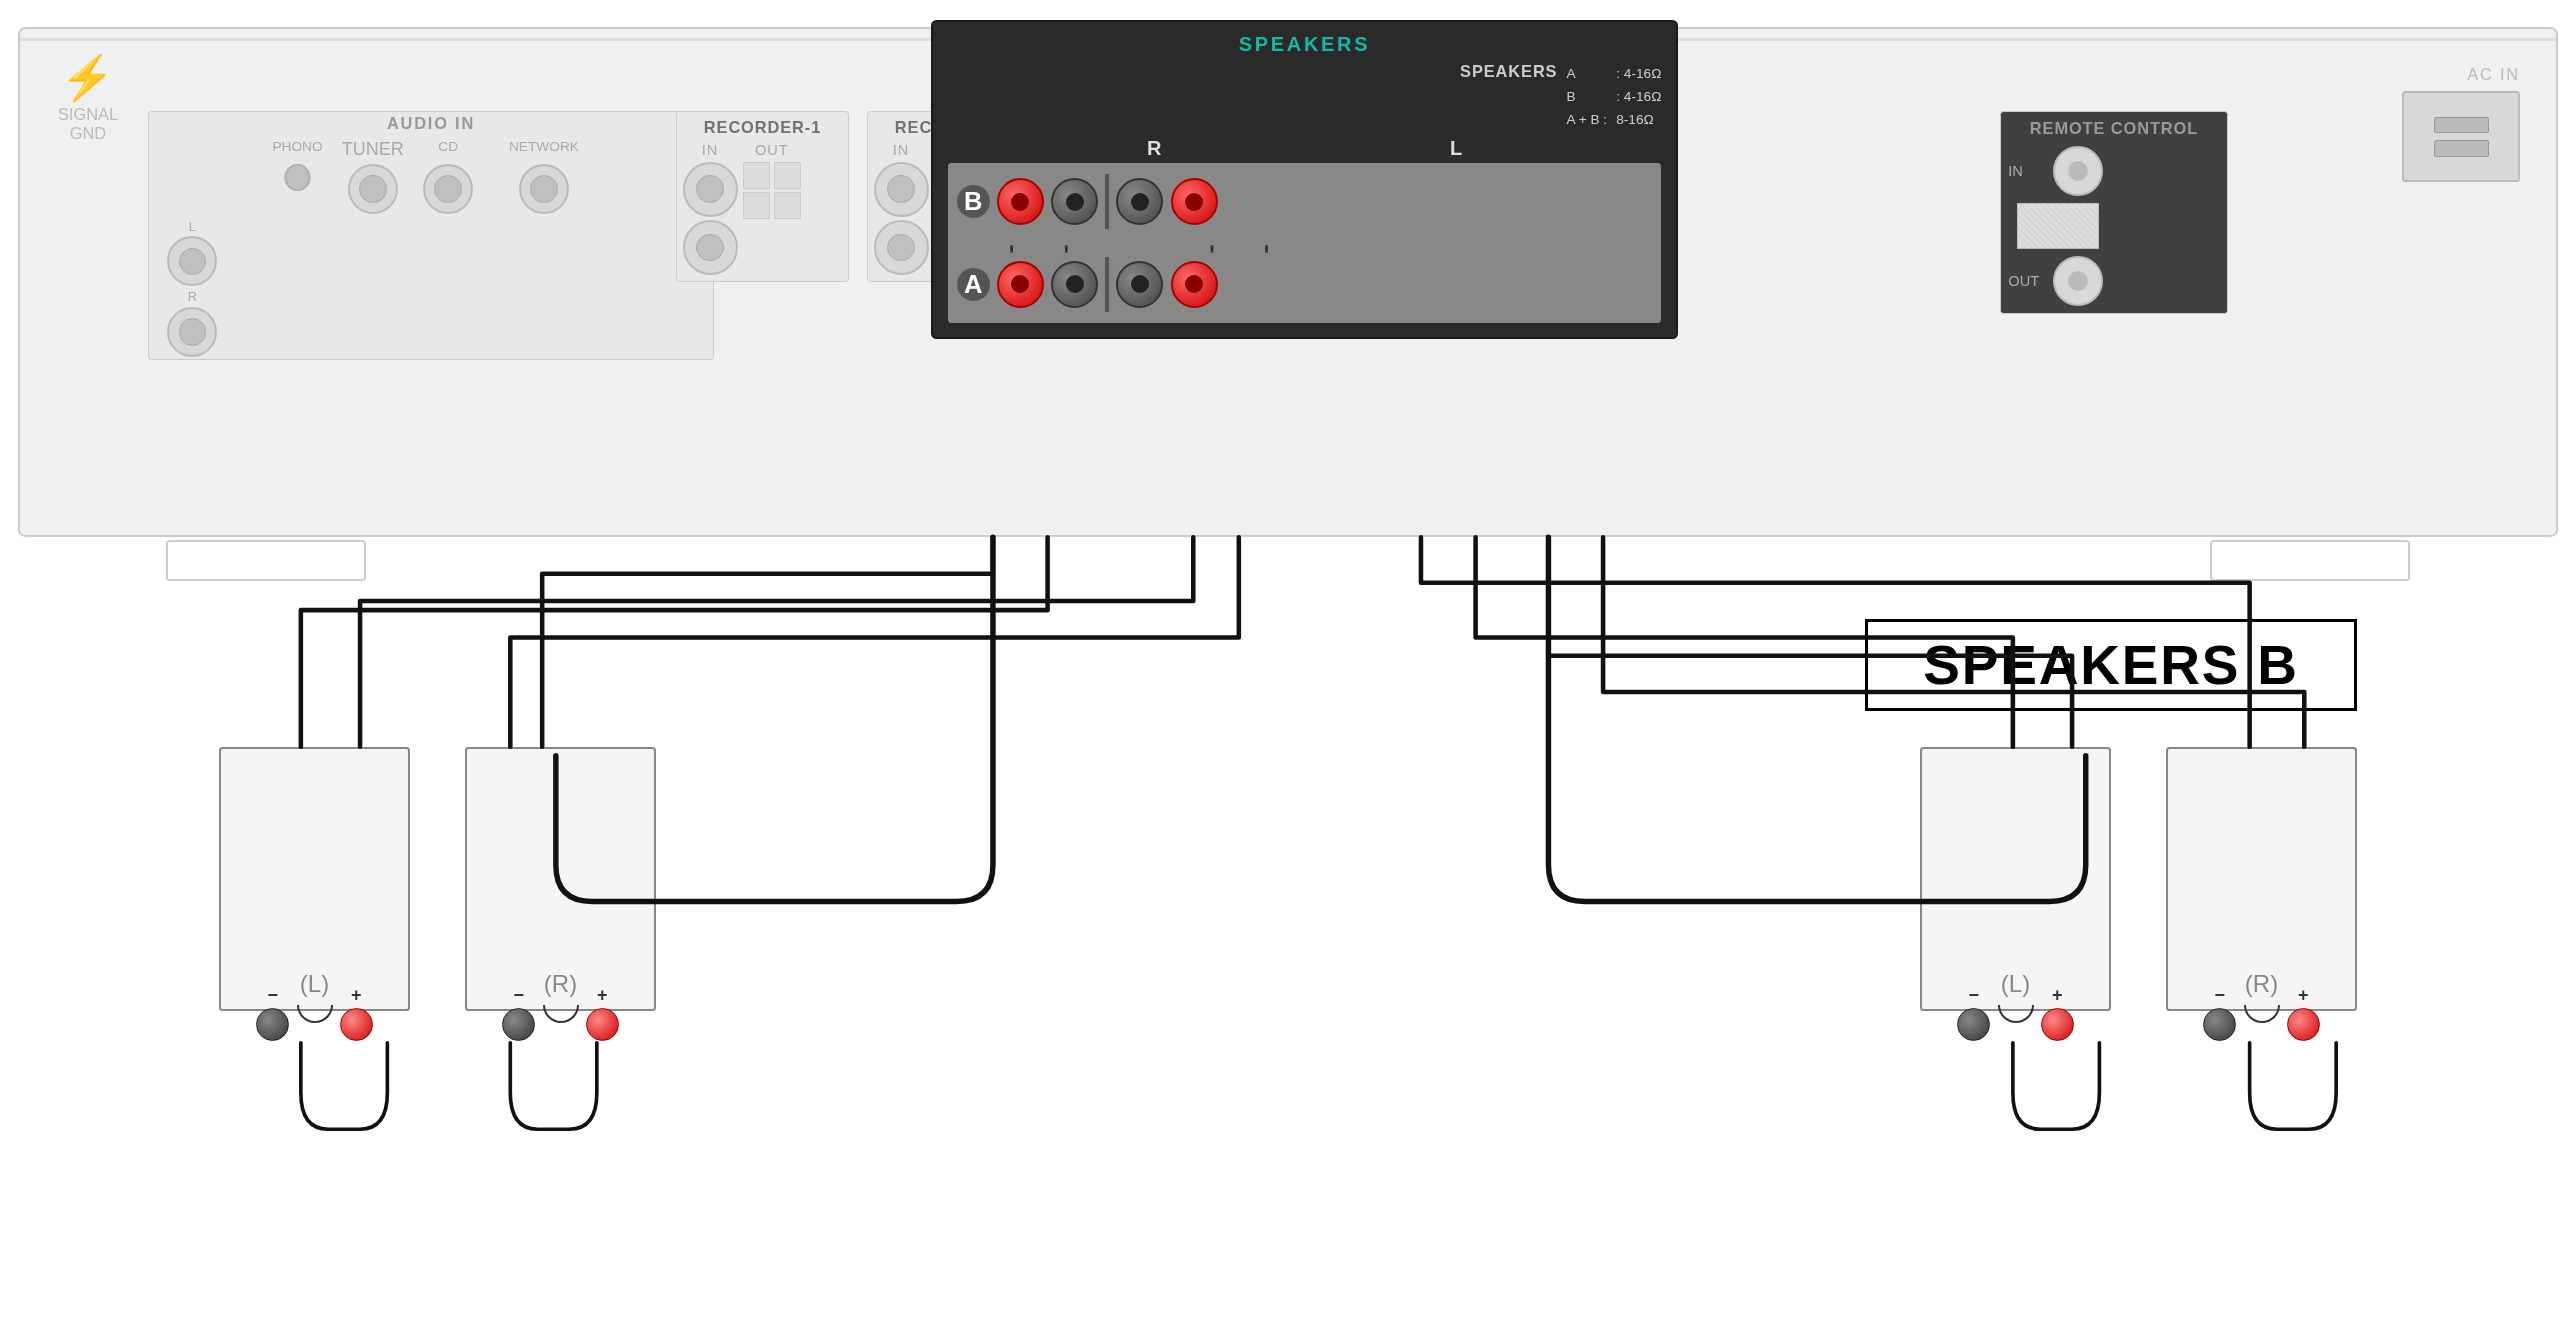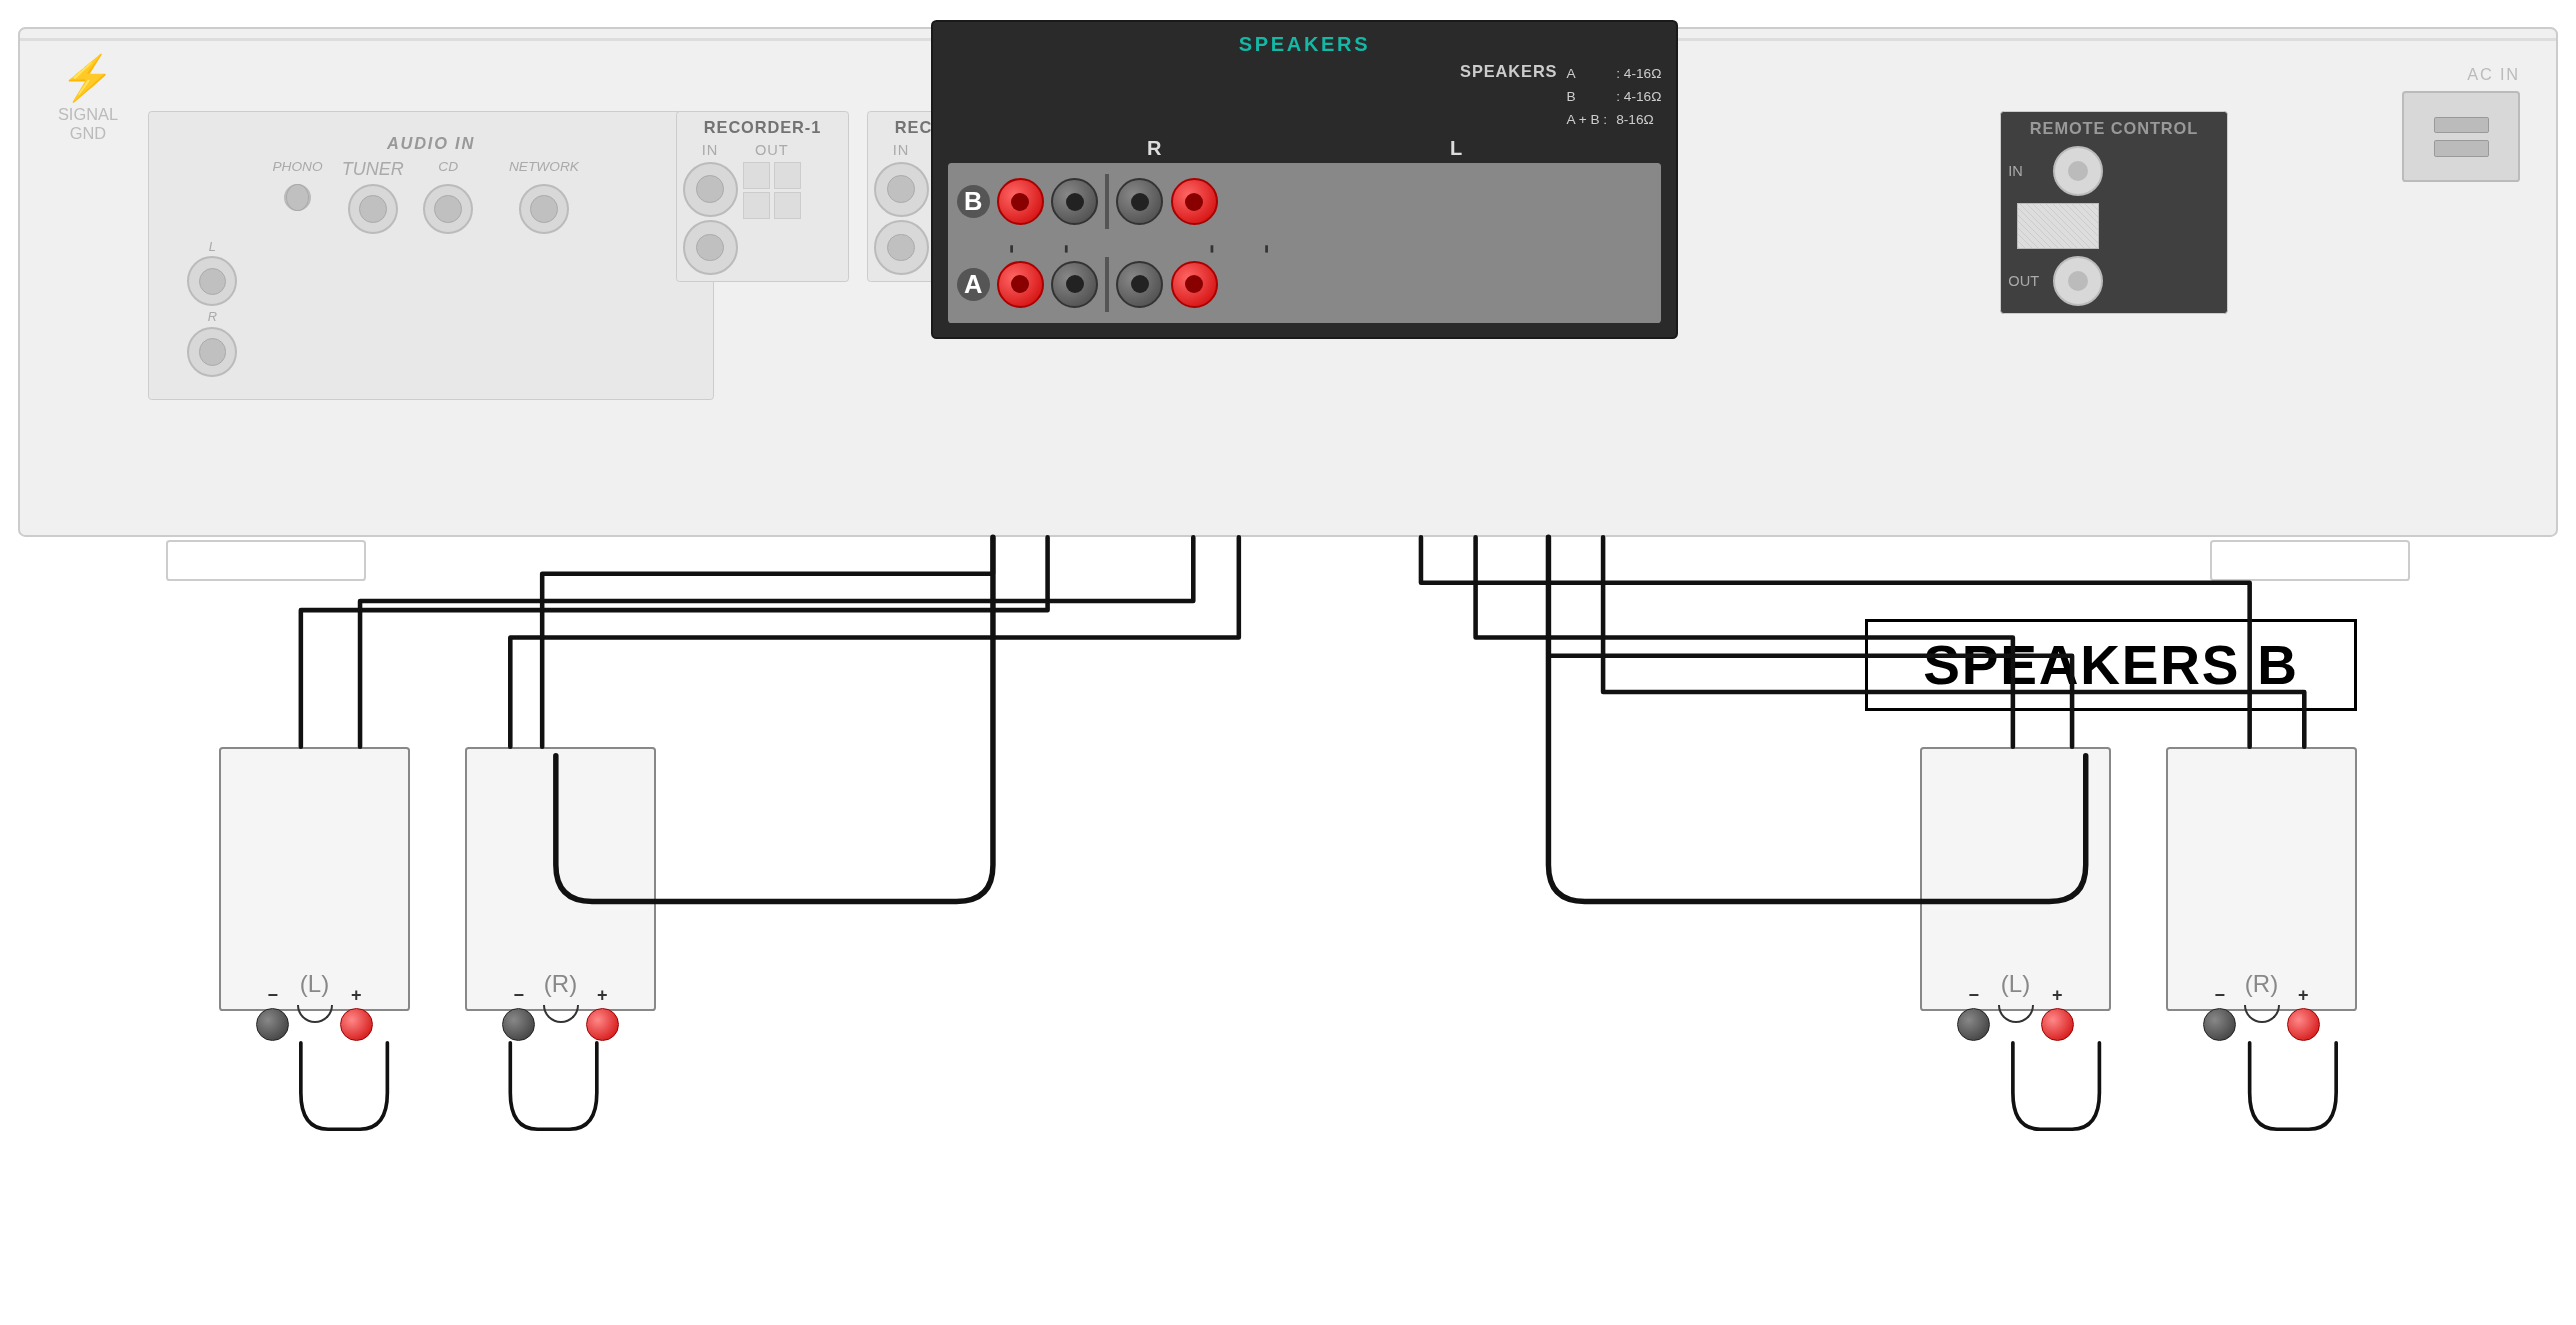--- a/index.html
+++ b/index.html
@@ -440,21 +440,21 @@
     <div class="amp-inner-top"></div>
     <div class="foot-left"></div>
     <div class="foot-right"></div>
 
     <div class="signal-gnd">
       <div class="gnd-symbol">⚡</div>
       <div class="label" style="white-space:pre-line; font-size:16.4px; color:#bbb;">SIGNAL
 GND</div>
     </div>
 
-    <div class="audio-section" style="left:128px; top:82px; width:566px; padding:22px;font-style:italic;">
+    <div class="audio-section" style="left:128px; top:82px; width:566px; padding:2px;">
       <div class="section-title">AUDIO  IN</div>
       <div style="display:flex; gap:7.3px; justify-content:center; margin-bottom:4.6px;">
         <div style="font-size:13.7px; color:#aaa; width:68px; text-align:center;">PHONO</div>
         <div style="font-size:18px; color:#aaa; width:68px; text-align:center;">TUNER</div>
         <div style="font-size:13.7px; color:#aaa; width:68px; text-align:center;">CD</div>
         <div style="font-size:13.7px; color:#aaa; width:109px; text-align:center;">NETWORK</div>
       </div>
 
       <div style="display:flex; gap:7.3px; justify-content:center; margin-bottom:4.6px;">
 

